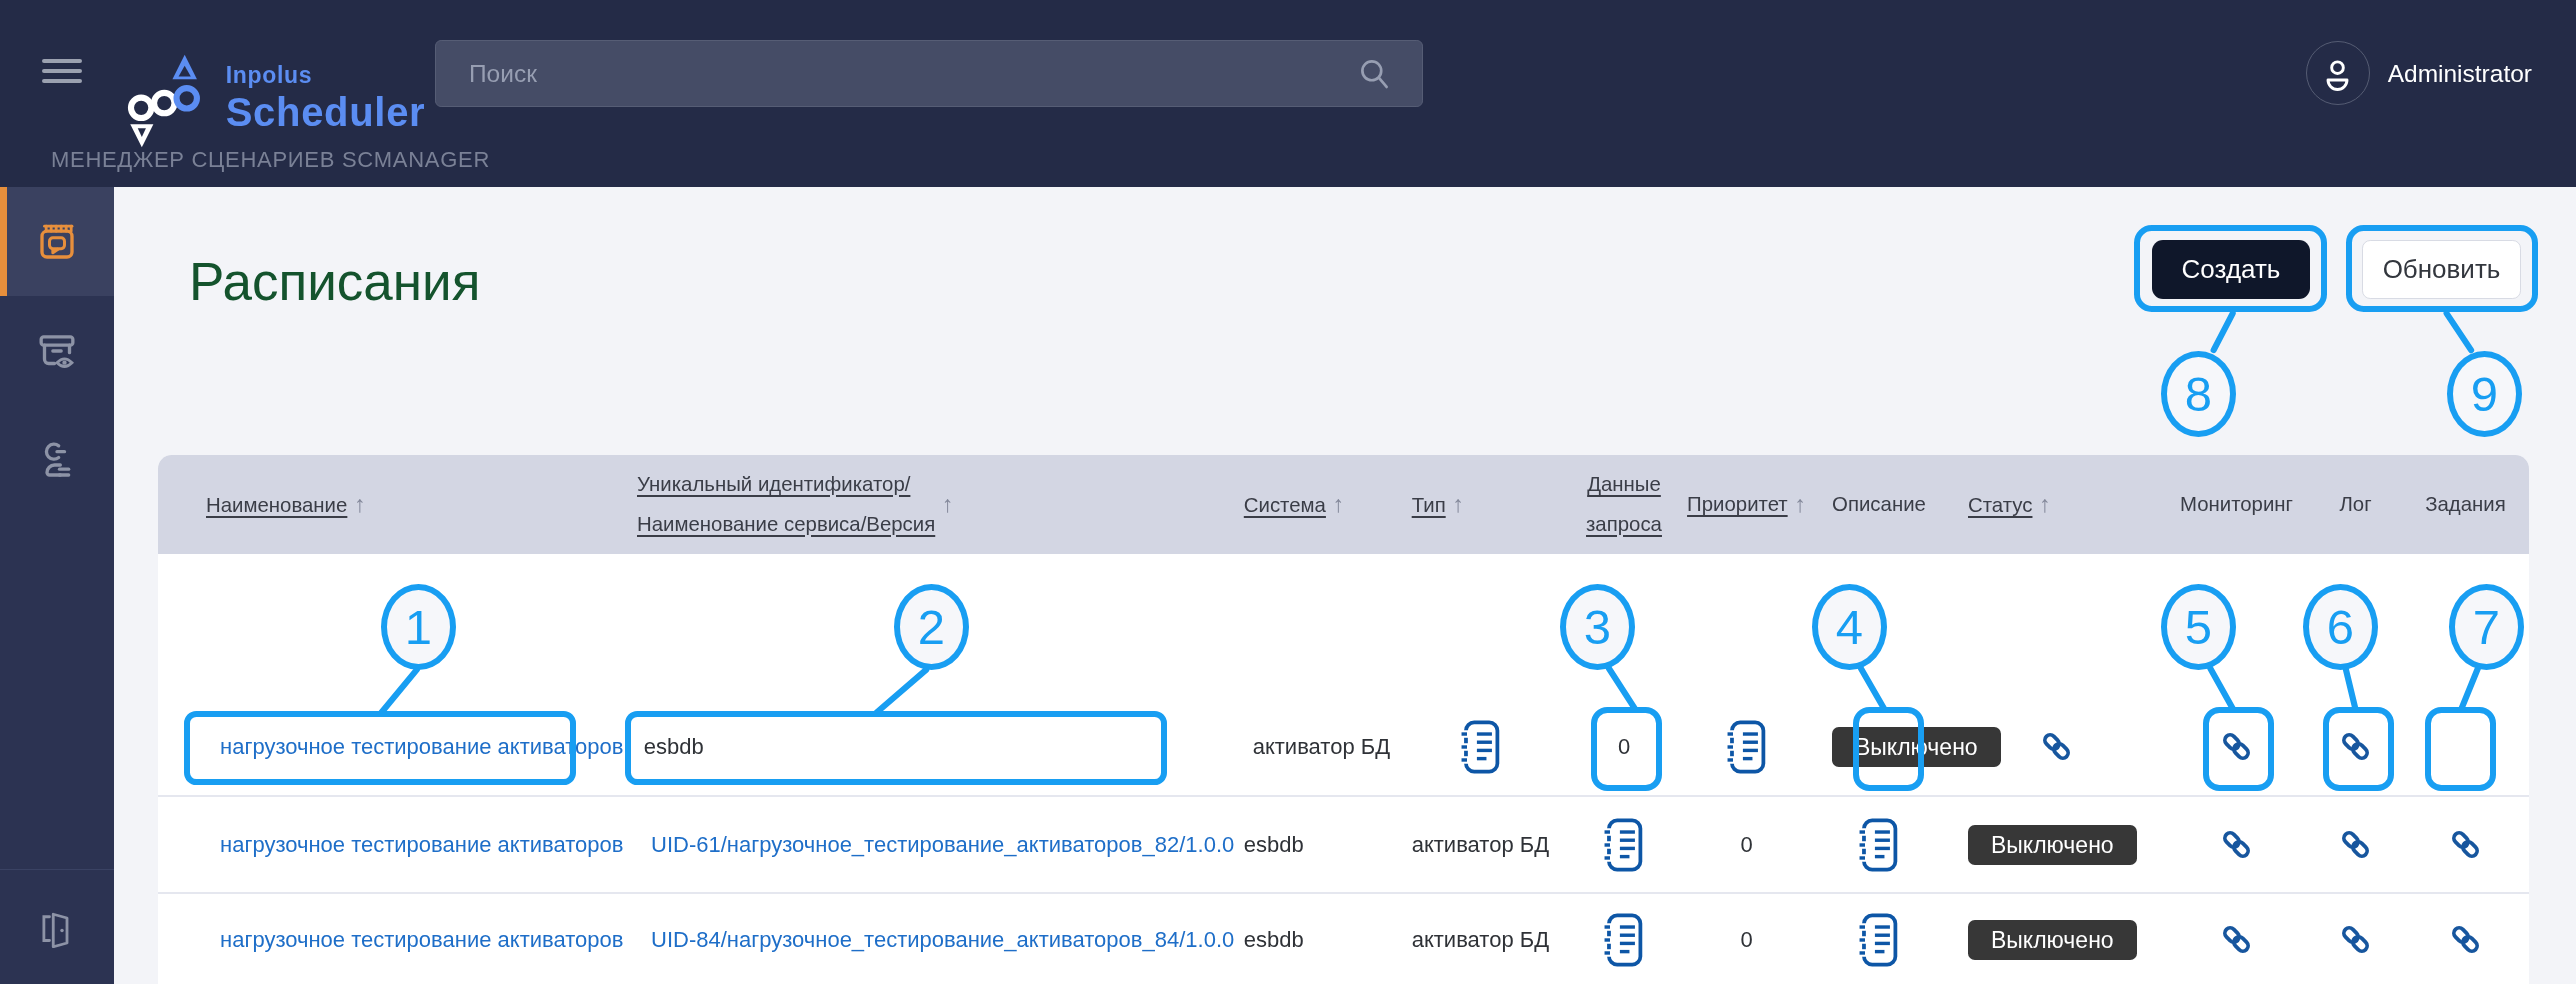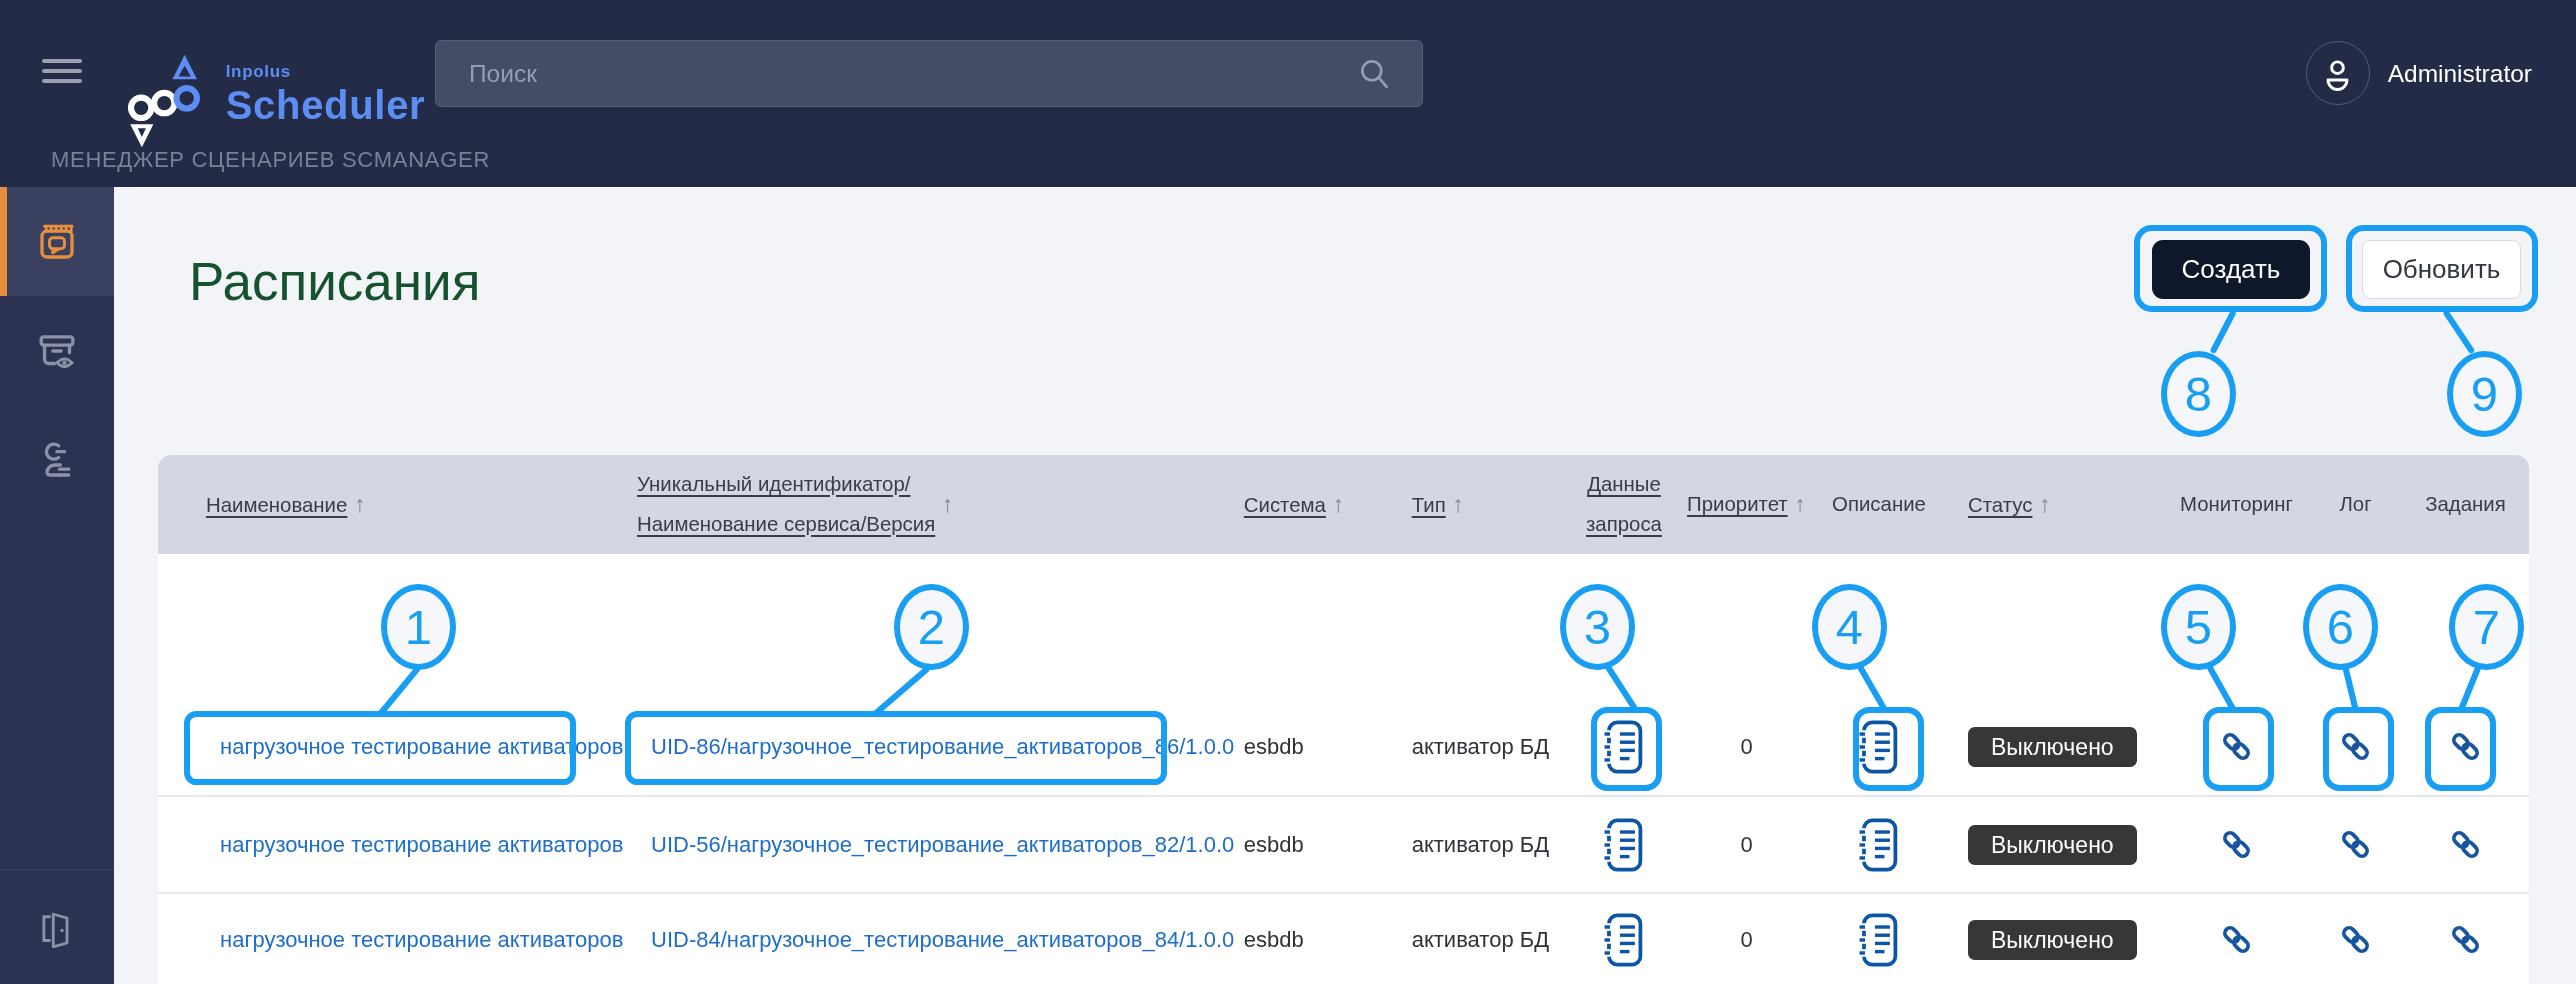--- a/index.html
+++ b/index.html
@@ -6,21 +6,21 @@
   html,body { width:2576px; height:985px; }
   body { font-family:"Liberation Sans", sans-serif; background:#F3F4F8; }
   .page { position:relative; width:2576px; height:985px; overflow:hidden; background:#F3F4F8; }
 
   
   .topbar { position:absolute; left:0; top:0; width:2576px; height:187px; background:#242B47; z-index:2; }
   .hamburger { position:absolute; left:42px; top:59px; width:49px; height:33px; cursor:pointer; }
   .hamburger span { display:block; width:40px; height:4.1px; background:#9BA1B0; border-radius:2px; margin-bottom:6.1px; }
   .logo { position:absolute; left:126px; top:48px; display:flex; align-items:flex-start; }
   .logo-text { margin-left:17.7px; margin-top:13.6px; color:#5B8DF2; }
-  .logo-line1 { font-size:17px; font-weight:700; letter-spacing:0.7px; }
+  .logo-line1 { font-size:23px; font-weight:700; letter-spacing:0.7px; }
   .logo-line2 { font-size:40px; font-weight:700; margin-top:1.4px; letter-spacing:0.7px; }
   .search { position:absolute; left:435px; top:40px; width:988px; height:67px; background:#454C66; border:0.7px solid #565D75; border-radius:6.1px; display:flex; align-items:center;gap:12px; }
   .search input { flex:1; background:transparent; border:none; outline:none; font-size:24.5px; color:#E8EAF1; padding-left:33px; font-family:"Liberation Sans", sans-serif; }
   .search input::placeholder { color:#979EB2; }
   .search .mag { margin-right:30px; }
   .userbox { position:absolute; right:44px; top:0; height:242px; display:flex; align-items:flex-start; }
   .avatar { margin-top:41px; width:64px; height:64px; border-radius:50%; border:1.4px solid #555C73; display:flex; align-items:center; justify-content:center; }
   .username { margin-top:60px; margin-left:17.7px; color:#FFFFFF; font-size:24.5px; }
   .subtitle { position:absolute; left:51px; top:147px; color:#7A8196; font-size:22px; letter-spacing:0.7px; }
 
@@ -195,21 +195,20 @@
       <div class="th center">
           <span class="plain">Лог</span>
         </div>
       <div class="th center">
           <span class="plain">Задания</span>
         </div>
     </div>
 
     <div class="grid row r1">
       <div class="c-name"><a class="link">нагрузочное тестирование активаторов</a></div>
-      <div class="c-uid"><a class="link">UID-86/нагрузочное_тестирование_активаторов_86/1.0.0</a></div>
       <div class="c-system cell-text">esbdb</div>
       <div class="c-type cell-text">активатор БД</div>
       <div class="center">
           <button class="icon-btn">
         <svg width="44" height="56" viewBox="0 0 64 82">
           <rect x="10" y="5" width="46" height="72" rx="12" fill="none" stroke="#0D56A6" stroke-width="5.5"></rect>
           <line x1="26" y1="22" x2="48" y2="22" stroke="#0D56A6" stroke-width="5"></line>
           <line x1="26" y1="34" x2="48" y2="34" stroke="#0D56A6" stroke-width="5"></line>
           <line x1="26" y1="46" x2="48" y2="46" stroke="#0D56A6" stroke-width="5"></line>
           <line x1="26" y1="58" x2="40" y2="58" stroke="#0D56A6" stroke-width="5"></line>
@@ -262,21 +261,21 @@
             <rect x="15" y="3" width="14" height="21" rx="7"></rect>
             <rect x="15" y="20" width="14" height="21" rx="7"></rect>
           </g>
         </svg>
       </a>
         </div>
     </div>
 
     <div class="grid row r2">
       <div class="c-name"><a class="link">нагрузочное тестирование активаторов</a></div>
-      <div class="c-uid"><a class="link">UID-56/нагрузочное_тестирование_активаторов_82/1.0.0</a></div>
+      <div class="c-uid"><a class="link">UID-61/нагрузочное_тестирование_активаторов_82/1.0.0</a></div>
       <div class="c-system cell-text">esbdb</div>
       <div class="c-type cell-text">активатор БД</div>
       <div class="center">
           <button class="icon-btn">
         <svg width="44" height="56" viewBox="0 0 64 82">
           <rect x="10" y="5" width="46" height="72" rx="12" fill="none" stroke="#0D56A6" stroke-width="5.5"></rect>
           <line x1="26" y1="22" x2="48" y2="22" stroke="#0D56A6" stroke-width="5"></line>
           <line x1="26" y1="34" x2="48" y2="34" stroke="#0D56A6" stroke-width="5"></line>
           <line x1="26" y1="46" x2="48" y2="46" stroke="#0D56A6" stroke-width="5"></line>
           <line x1="26" y1="58" x2="40" y2="58" stroke="#0D56A6" stroke-width="5"></line>

